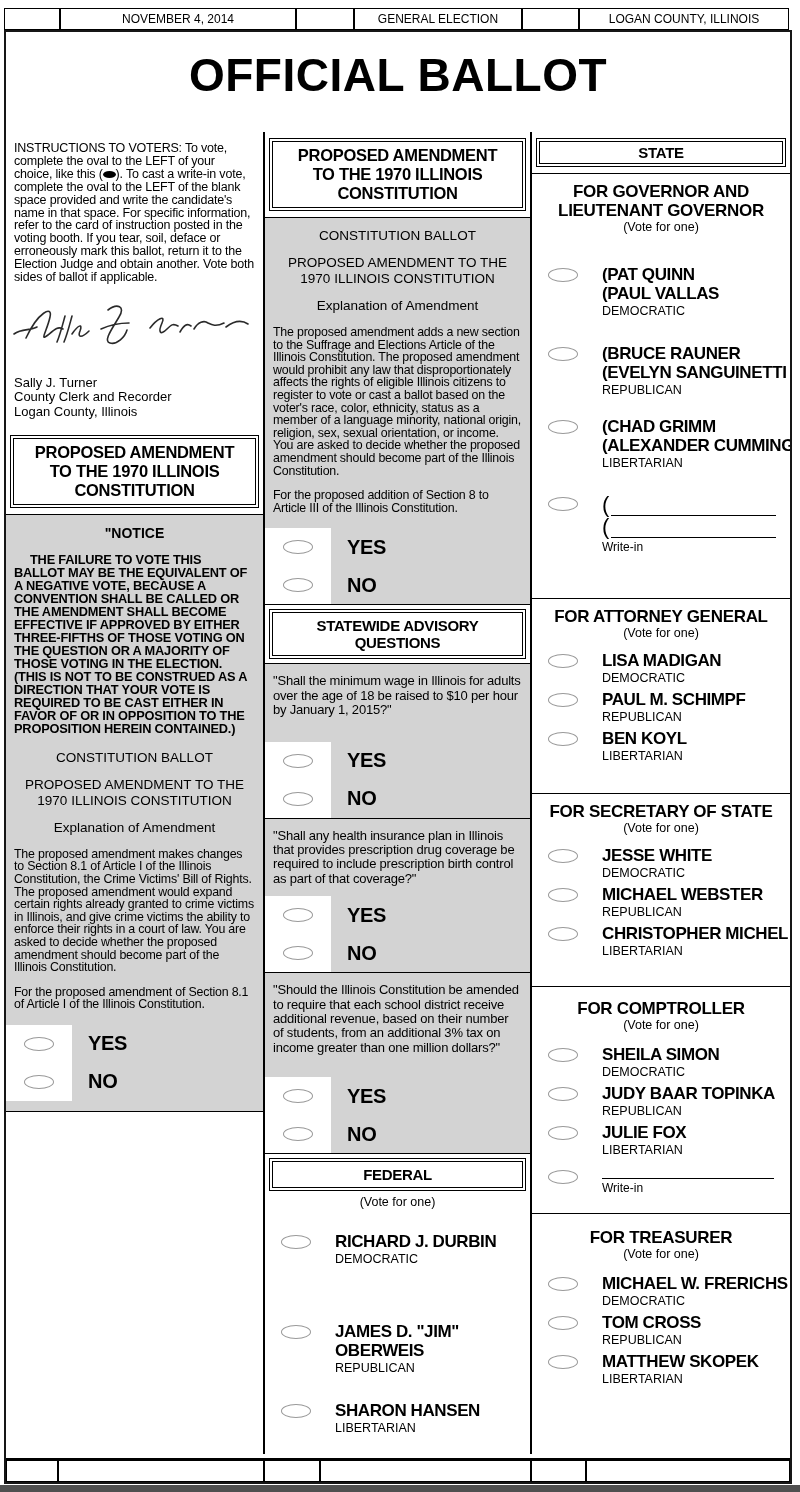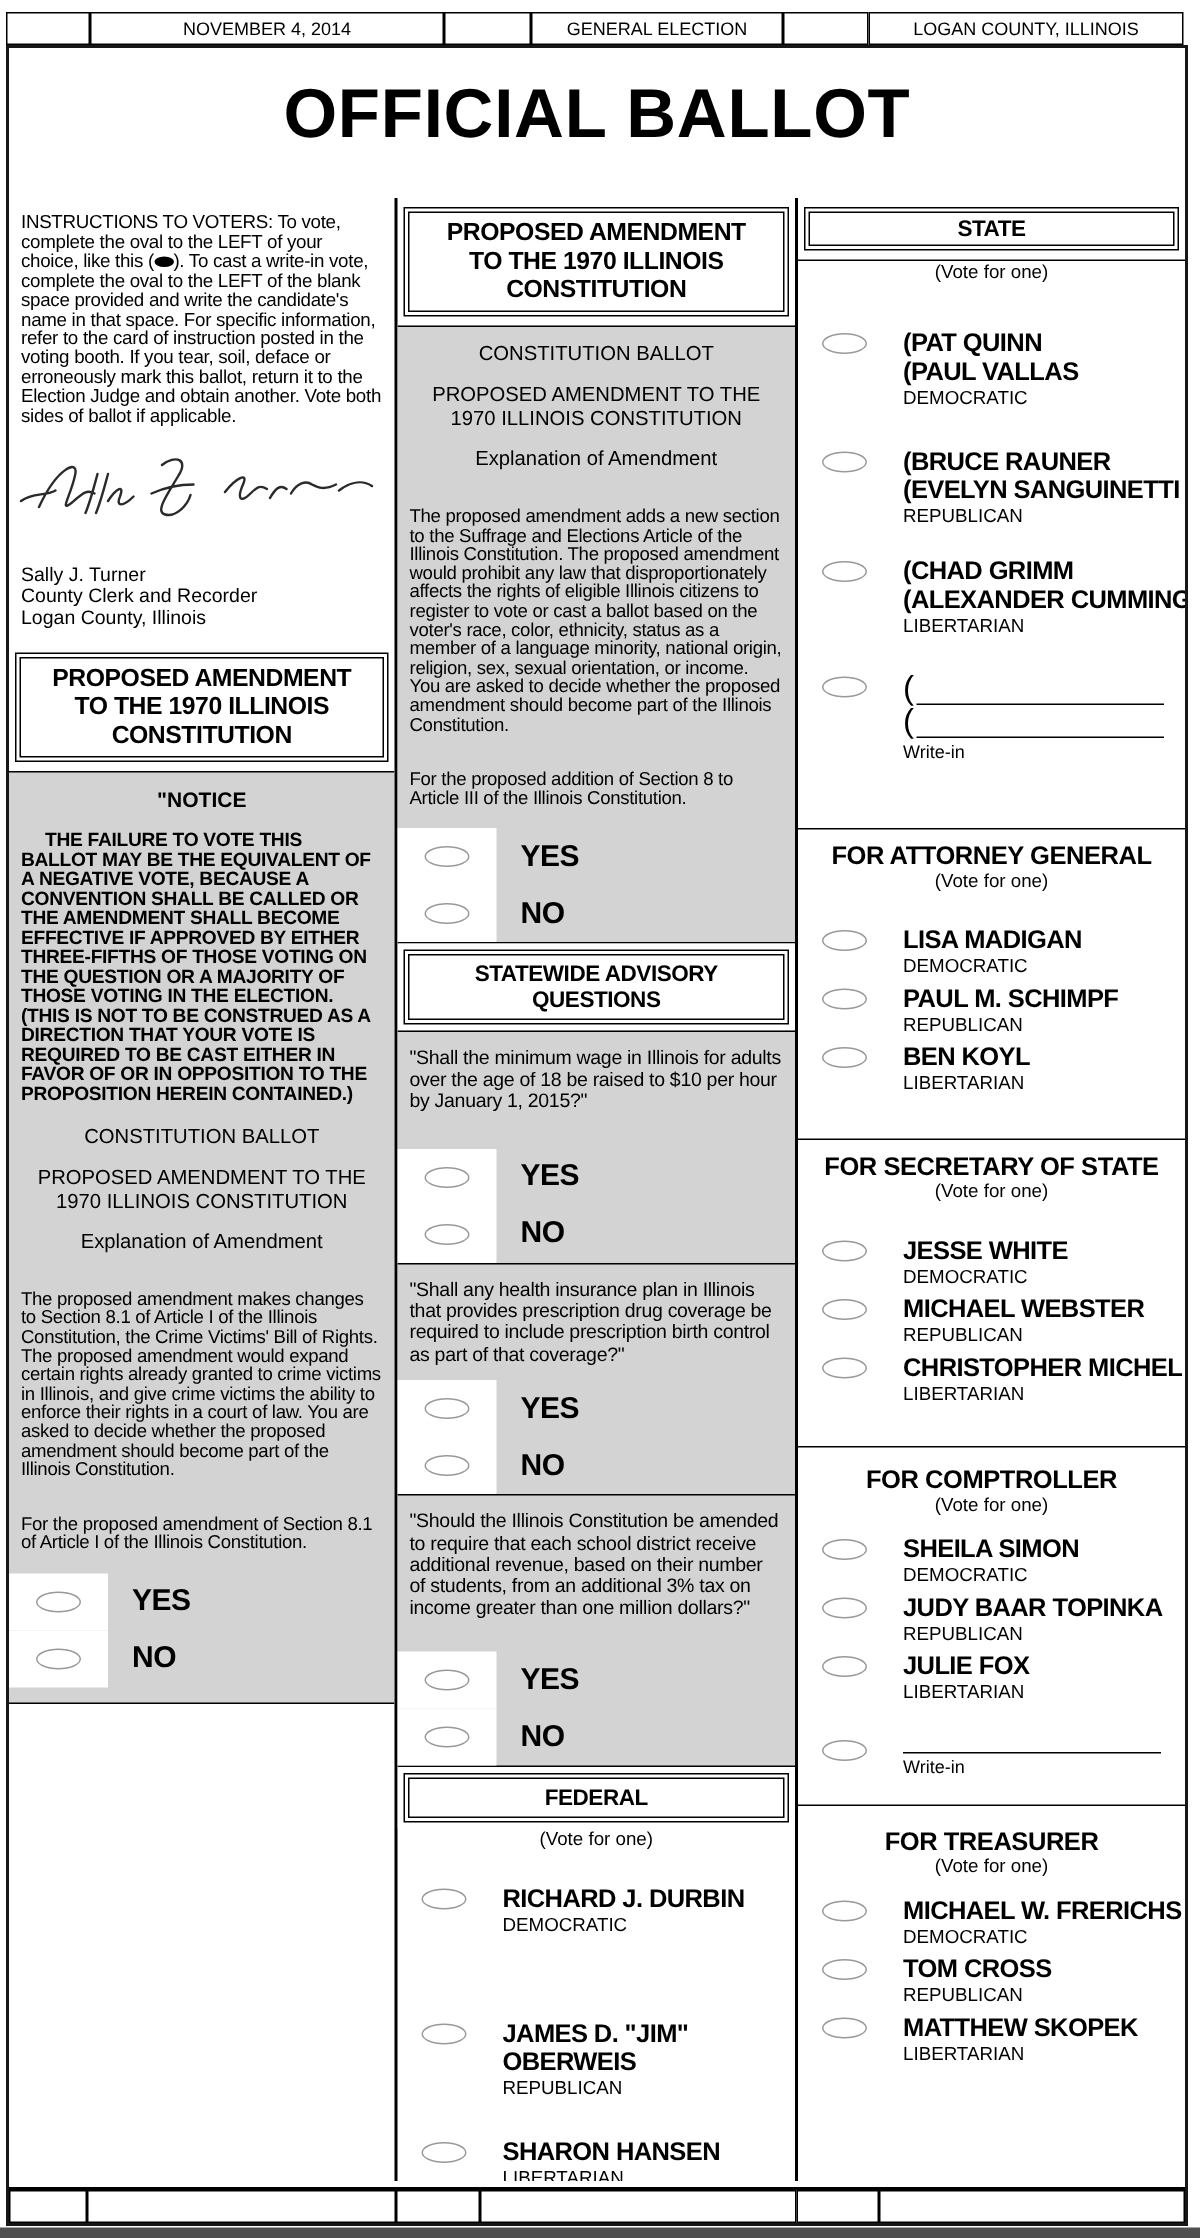--- a/index.html
+++ b/index.html
@@ -29,21 +29,21 @@
   .hdr-box { margin:6px 4px; border:1px solid #000; padding:2px; background:#fff; }
   .hdr-box-inner { border:1px solid #000; padding:4px 2px; text-align:center;
     font-weight:bold; font-size:16.5px; line-height:19px; letter-spacing:-0.3px; }
   .band { background:#fff; padding:1px 0; }
 
   .gray { background:#d3d3d3; border-top:1px solid #000; border-bottom:1px solid #000;
     padding:8px 8px 0 8px; }
   .gray + .gray { margin-top:-1px; }
 
   .center-sm { text-align:center; font-size:13.5px; line-height:16px; margin-top:11px; }
-  .body-p { font-size:12.4px; line-height:12.6px; margin-top:24px; letter-spacing:-0.2px; }
+  .body-p { font-size:12.4px; line-height:12.6px; margin-top:12px; letter-spacing:-0.2px; }
   .notice-title { text-align:center; font-weight:bold; font-size:14px; margin-top:2px; }
   .notice-p { font-weight:bold; font-size:12.8px; line-height:13px; margin-top:12px;
     text-indent:16px; letter-spacing:-0.2px; }
 
   .choices { display:grid; grid-template-columns:66px 1fr; grid-auto-rows:38px;
     margin:14px 0 0 -8px; }
   .ovalcell { background:#fff; display:flex; align-items:center; justify-content:center; }
   .choice-label { display:flex; align-items:center; padding-left:16px;
     font-weight:bold; font-size:20px; letter-spacing:-0.3px; }
 
@@ -74,21 +74,21 @@
   .sect { border-bottom:1px solid #000; }
   .sect-last { border-bottom:none; }
 
   .wi-block { flex:1; margin-right:8px; }
   .wi-row { display:flex; align-items:flex-end; height:22px; }
   .paren { font-size:22px; line-height:22px; font-weight:normal; }
   .wi-line { flex:1; border-bottom:1.5px solid #000; height:18px; margin-left:2px; }
   .wi-label { font-size:12px; line-height:14px; margin-top:2px; }
   .wi-block2 { flex:1; margin-right:10px; }
   .wi-line2 { border-bottom:1.5px solid #000; height:12px; } .mt30{margin-top:30px;} .mt26{margin-top:26px;}
-  .mt24{margin-top:24px;} .mt22{margin-top:22px;} .mt20{margin-top:20px;} .mt12{margin-top:12px;} .mt10{margin-top:22px;} .mt5{margin-top:5px;}
+  .mt24{margin-top:24px;} .mt22{margin-top:22px;} .mt20{margin-top:20px;} .mt12{margin-top:12px;} .mt10{margin-top:10px;} .mt5{margin-top:5px;}
   .pb44{padding-bottom:44px;} .pb30{padding-bottom:30px;} .pb28{padding-bottom:28px;}
   .pb18{padding-bottom:18px;}
 
   
   .bottom-row { position:absolute; bottom:0; left:0; right:0; height:24px;
     border-top:2px solid #000; display:flex; background:#fff; }
   .bot-cell { border:1px solid #000; }
   .bc1{width:52px;} .bc2{width:206px;} .bc3{width:56px;}
   .bc4{width:211px;} .bc5{width:55px;} .bc6{width:204px;}
 
@@ -276,20 +276,24 @@
 
     <div class="col col-right">
 
       <div class="band sect">
         <div class="hdr-box" style="margin:5px 4px;">
           <div class="hdr-box-inner" style="font-size:15px; line-height:17px; padding:2px;">STATE</div>
         </div>
       </div>
 
       <div class="sect pb44">
+        <div class="race-title">
+          <div>FOR GOVERNOR AND</div>
+          <div>LIEUTENANT GOVERNOR</div>
+        </div>
         <div class="vote-for">(Vote for one)</div>
 
         <div class="cand mt30">
           <span class="oval"></span>
           <div class="cand-text">
             <div class="cand-name">(PAT QUINN</div>
             <div class="cand-name">(PAUL VALLAS</div>
             <div class="cand-party">DEMOCRATIC</div>
           </div>
         </div>

